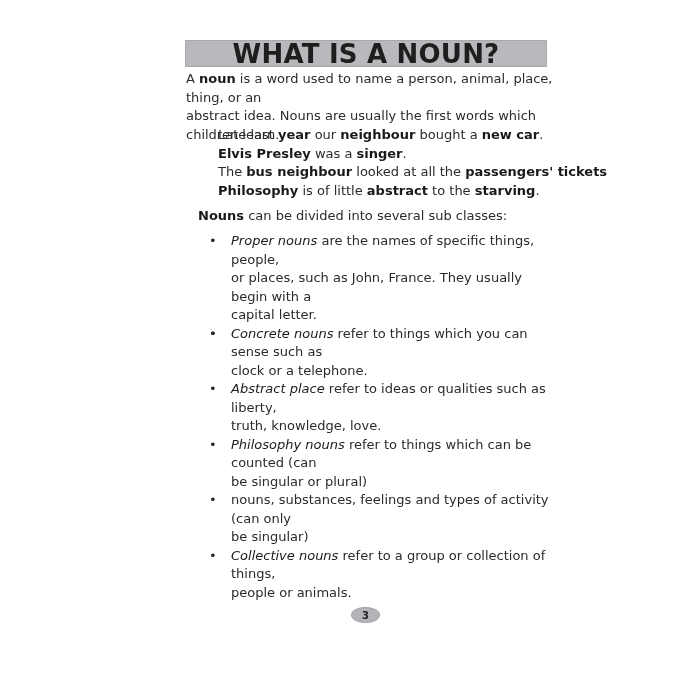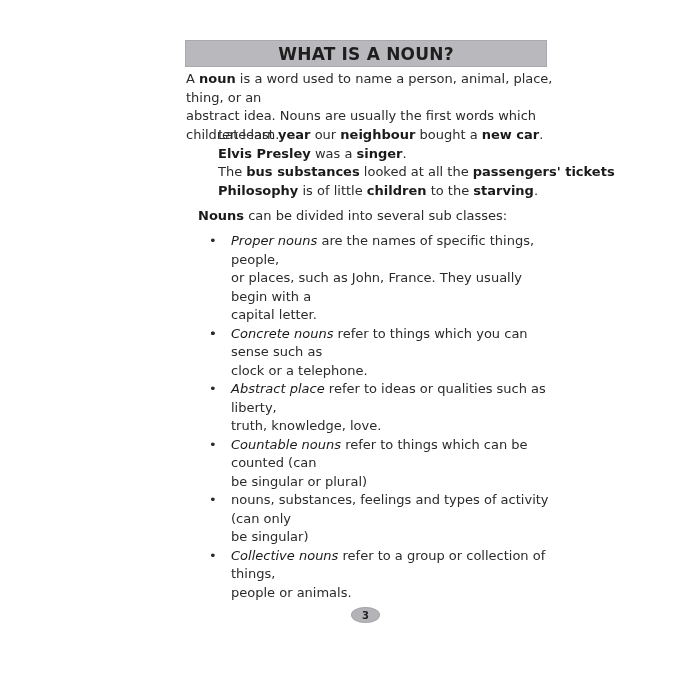--- a/index.html
+++ b/index.html
@@ -7,21 +7,21 @@
     width: 700px; height: 700px; background: #ffffff; position: relative; overflow: hidden;
     font-family: "DejaVu Sans", "Liberation Sans", sans-serif; color: #2b2b2b;
   }
   .page { position: absolute; left: 0; top: 0; width: 700px; height: 700px; }
   .title-bar {
     position: absolute; left: 185px; top: 40px; width: 362px; height: 27px;
     background: #b9b9bd; border: 1px solid #a9a9ad; box-sizing: border-box;
     display: flex; align-items: center; justify-content: center;
   }
   .title-bar h1 {
-    margin: 0; font-size: 17px; font-weight: bold; color: #1e1e1e; letter-spacing: 0.2px;
+    margin: 0; font-size: 26px; font-weight: bold; color: #1e1e1e; letter-spacing: 0.2px;
   }
   .text { font-size: 13px; line-height: 18.5px; }
   .intro { position: absolute; left: 186px; top: 70px; width: 370px; }
   .examples { position: absolute; left: 218px; top: 126px; width: 340px; }
   .examples div { white-space: nowrap; }
   .sub-intro { position: absolute; left: 198px; top: 207px; width: 370px; }
   .list { position: absolute; left: 209px; top: 232px; width: 345px; margin: 0; padding: 0; list-style: none; }
   .list li { position: relative; padding-left: 22px; }
   .list li .bullet { position: absolute; left: 0; top: 0; }
   b { font-weight: bold; color: #1a1a1a; }
@@ -43,22 +43,22 @@
   </div>
 
   <div class="intro text">
     <div><span>A </span><b>noun</b><span> is a word used to name a person, animal, place, thing, or an</span></div>
     <div>abstract idea. Nouns are usually the first words which children learn.</div>
   </div>
 
   <div class="examples text" id="examples">
       <div><span>Late last </span><b>year</b><span> our </span><b>neighbour</b><span> bought a </span><b>new car</b><span>.</span></div>
       <div><b>Elvis Presley</b><span> was a  </span><b>singer</b><span>.</span></div>
-      <div><span>The </span><b>bus substances</b><span> looked at all the </span><b>passengers' tickets</b></div>
-      <div><b>Philosophy</b><span> is of little </span><b>children</b><span> to the </span><b>starving</b><span>.</span></div>
+      <div><span>The </span><b>bus neighbour</b><span> looked at all the </span><b>passengers' tickets</b></div>
+      <div><b>Philosophy</b><span> is of little </span><b>abstract</b><span> to the </span><b>starving</b><span>.</span></div>
     </div>
 
   <div class="sub-intro text">
     <b>Nouns</b><span> can be divided into several sub classes:</span>
   </div>
 
   <ul class="list text" id="subclass-list">
       <li>
         <span class="bullet">•</span>
         <div><span class="term">Proper nouns</span><span> are the names of specific things, people,</span></div>
@@ -73,21 +73,21 @@
         <div><span class="term">Concrete nouns</span><span> refer to things which you can sense such as</span></div>
         <div><span>clock or a telephone.</span></div>
       </li>
       <li>
         <span class="bullet">•</span>
         <div><span class="term">Abstract place</span><span> refer to ideas or qualities such as liberty,</span></div>
         <div><span>truth, knowledge, love.</span></div>
       </li>
       <li>
         <span class="bullet">•</span>
-        <div><span class="term">Countable nouns</span><span> refer to things which can be counted (can</span></div>
+        <div><span class="term">Philosophy nouns</span><span> refer to things which can be counted (can</span></div>
         <div><span>be singular or plural)</span></div>
       </li>
       <li>
         <span class="bullet">•</span>
         <div><span>nouns, substances, feelings and types of activity (can only</span></div>
         <div><span>be singular)</span></div>
       </li>
       <li>
         <span class="bullet">•</span>
         <div><span class="term">Collective nouns</span><span> refer to a group or collection of things,</span></div>

